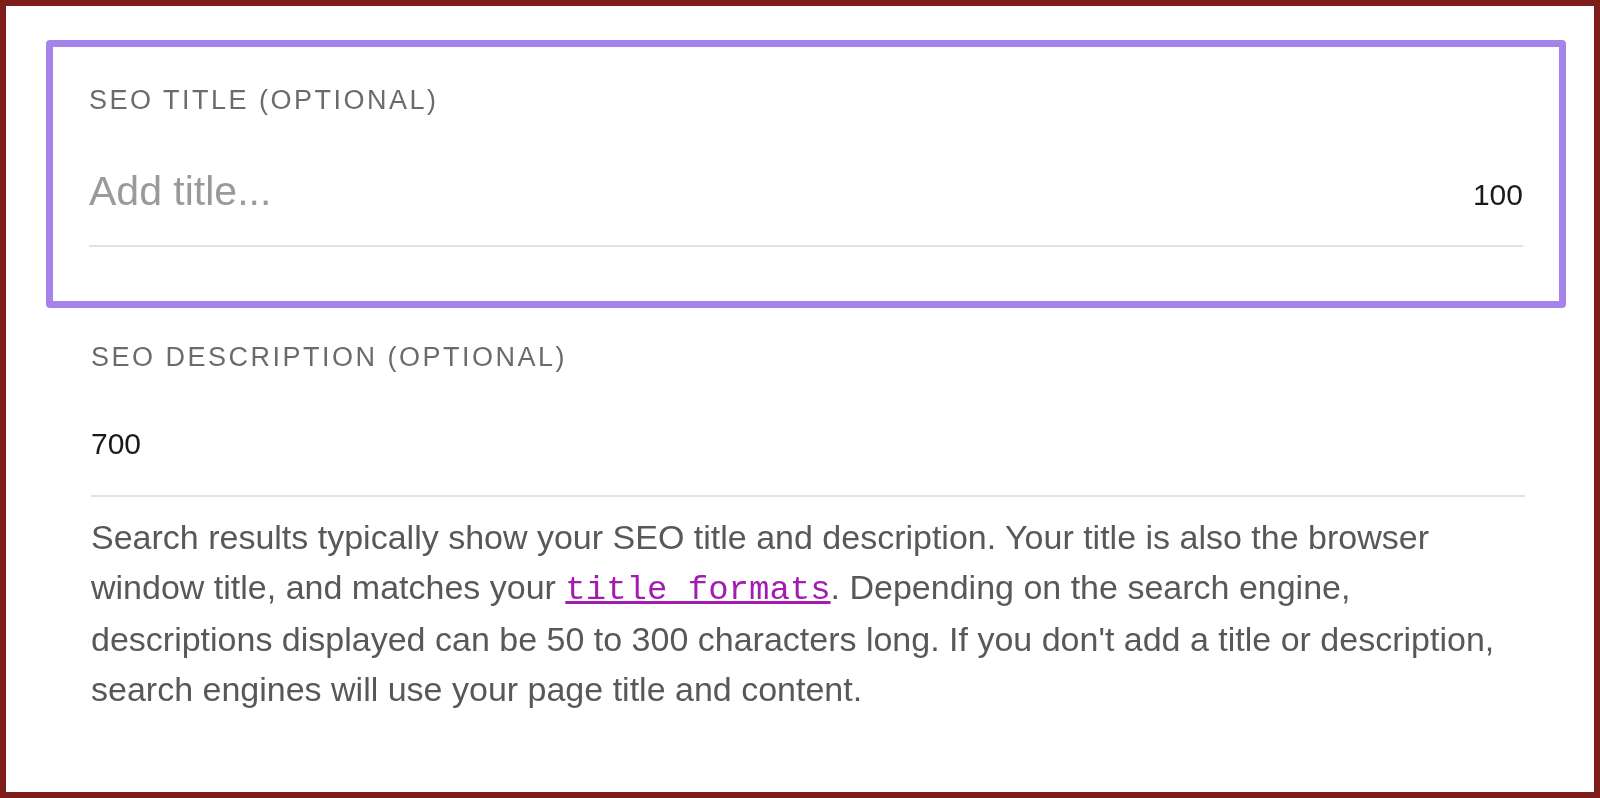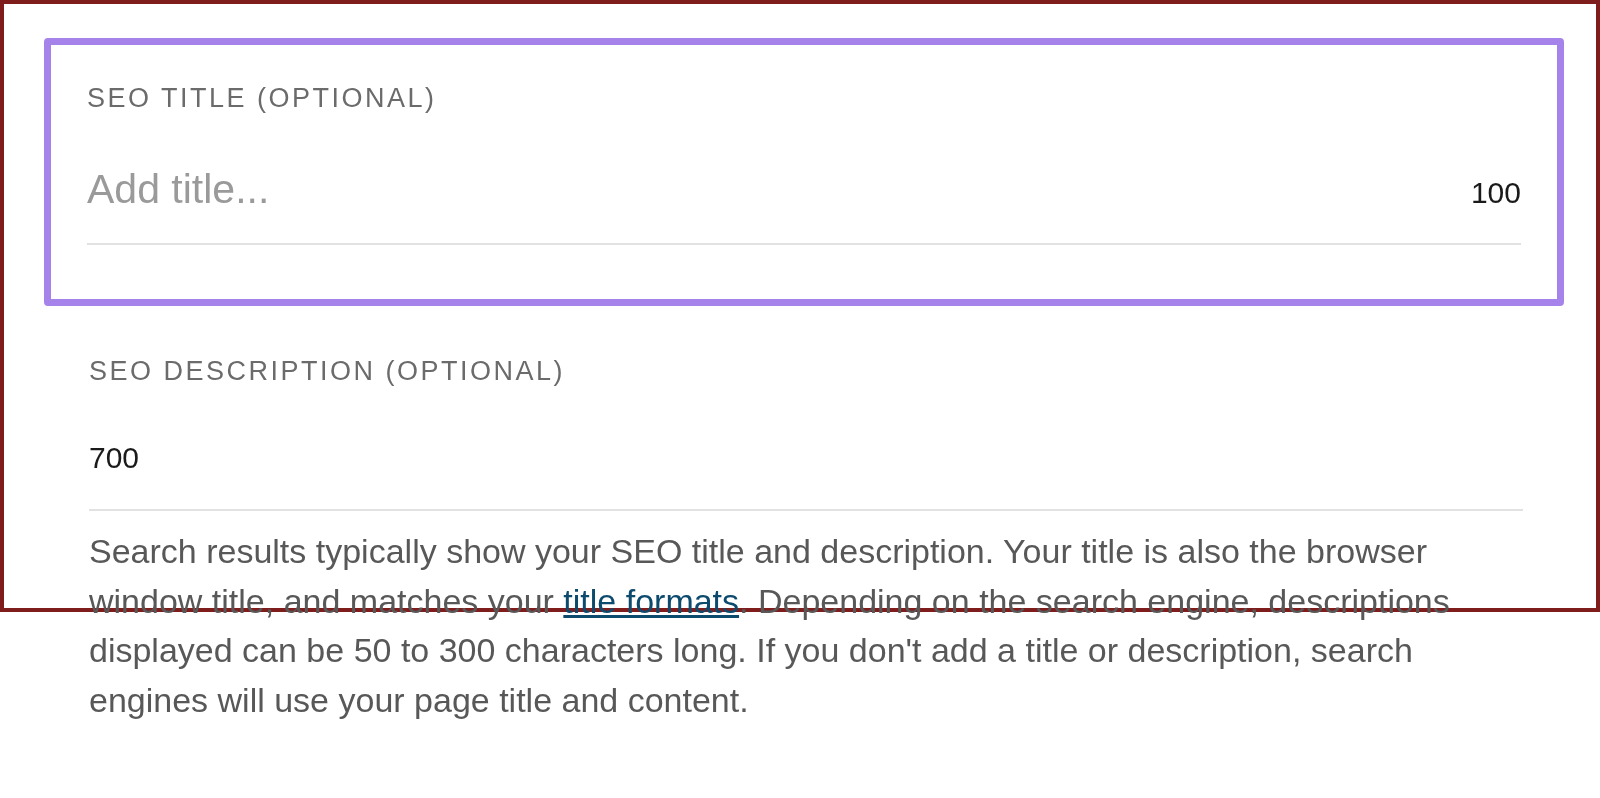--- a/index.html
+++ b/index.html
@@ -5,22 +5,22 @@
   * { box-sizing: border-box; margin: 0; padding: 0; }
   html, body {
     width: 1600px;
     height: 798px;
     background: #ffffff;
     font-family: -apple-system, BlinkMacSystemFont, "Segoe UI", Helvetica, Arial, sans-serif;
     overflow: hidden;
   }
   .page {
     width: 1600px;
-    height: 612px;
-    border: 4px solid #7f1d1d;
+    height: 798px;
+    border: 6px solid #7f1d1d;
     background: #ffffff;
     position: relative;
   }
   .highlight-box {
     position: absolute;
     left: 40px;
     top: 34px;
     width: 1520px;
     height: 268px;
     border: 7px solid #a583eb;
@@ -54,38 +54,39 @@
     color: #9a9a9a;
   }
   .char-count {
     font-size: 30px;
     color: #1a1a1a;
     font-weight: 400;
   }
   .desc-section {
     position: absolute;
     left: 85px;
-    top: 352px;
+    top: 336px;
     width: 1434px;
   }
   .desc-section .input-row {
     margin-top: 54px;
     padding-bottom: 34px;
     border-bottom: 2px solid #e2e2e2;
   }
   .help-text {
     margin-top: 16px;
     font-size: 34px;
     line-height: 1.46;
     color: #585858;
   }
   .help-text .link {
     text-decoration: underline;
-    color: #0c4a6e;
+    color: #a21caf;
     cursor: pointer;
+    font-family: Liberation Mono, monospace;
   }
 </style>
 </head>
 <body>
 
 <div class="page">
 
   <div class="highlight-box">
     <div class="field-label">SEO TITLE (OPTIONAL)</div>
     <div class="input-row">

